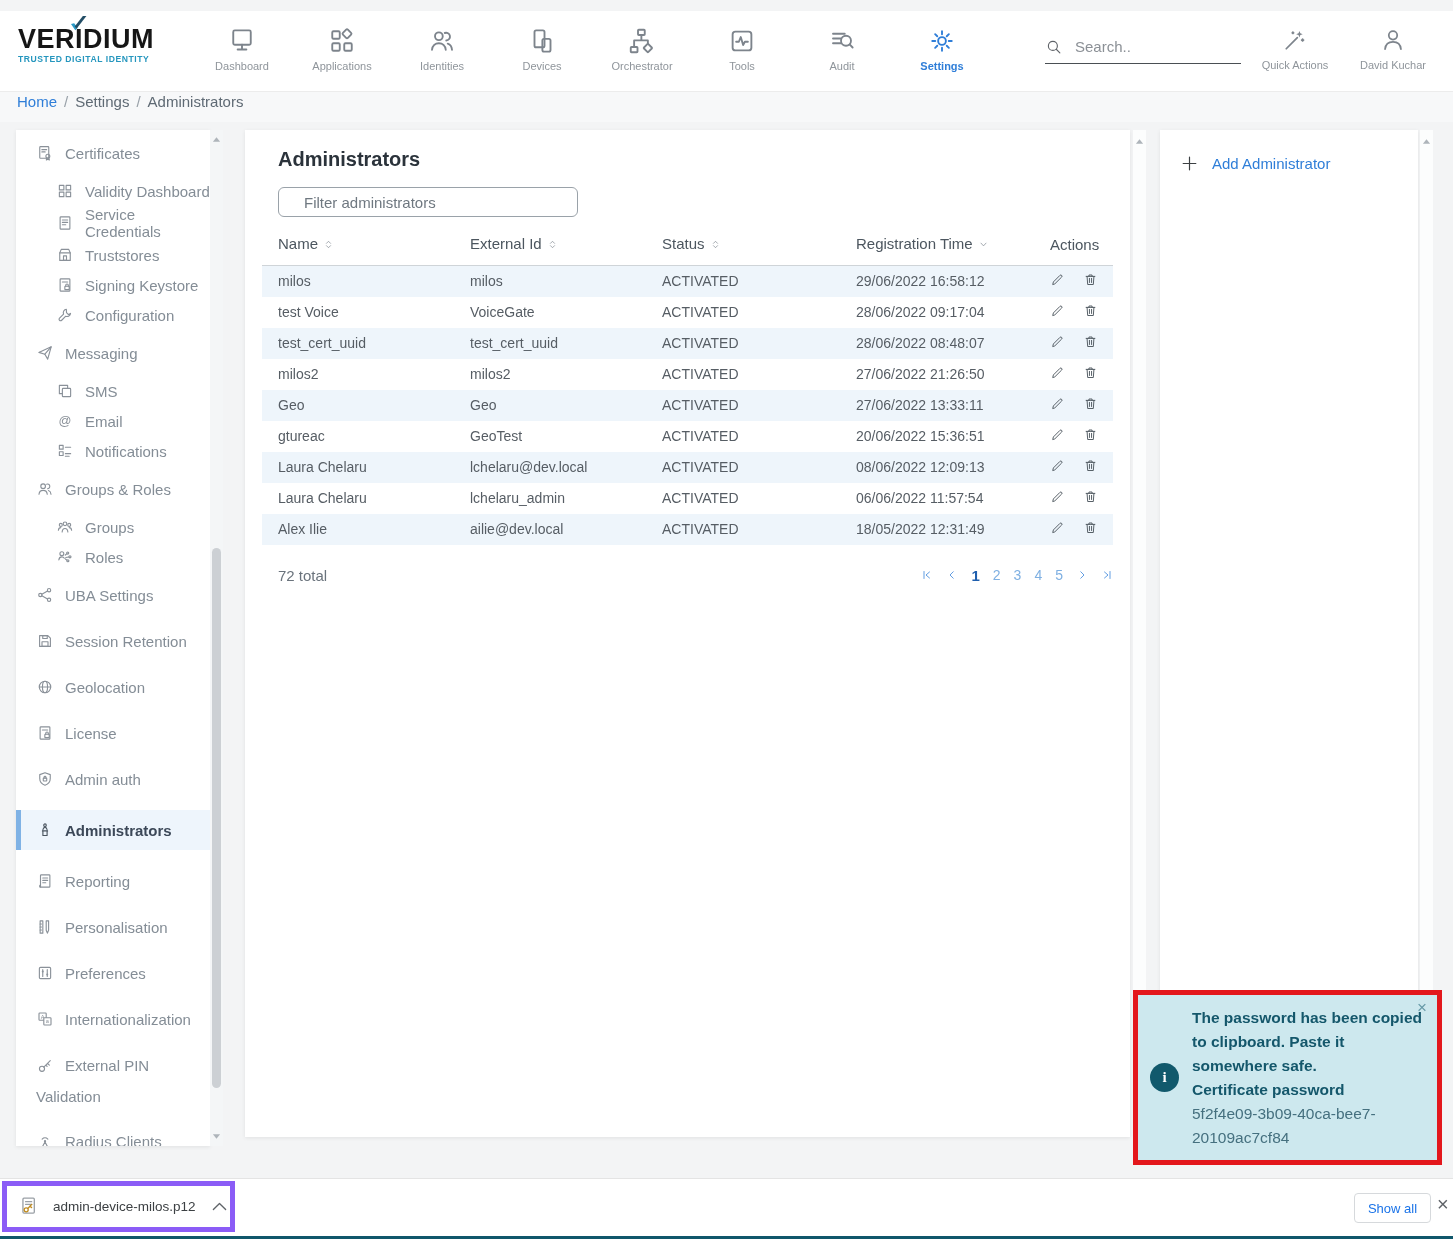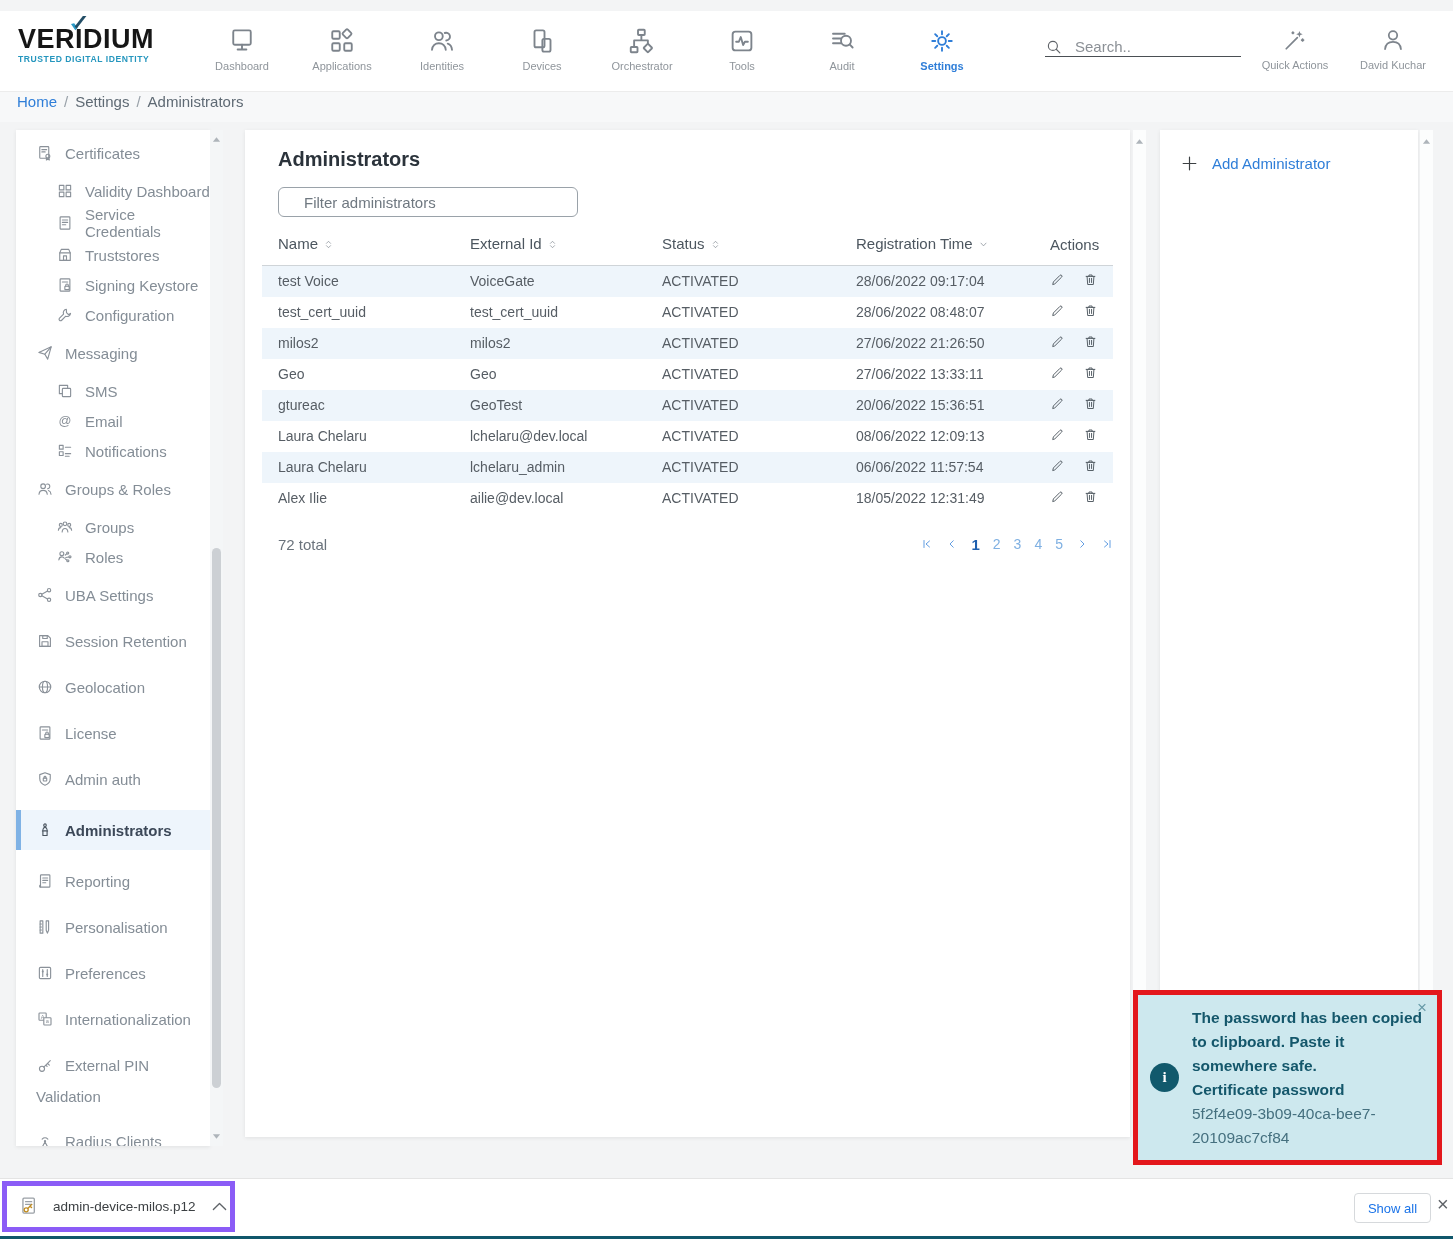--- a/index.html
+++ b/index.html
@@ -12,21 +12,21 @@
   .logo-name{font-size:27px;font-weight:700;letter-spacing:.5px;color:#161616;line-height:30px;position:relative;}
   .logo-check{position:absolute;left:51px;top:-8px;width:19px;height:16px;}
   .logo-tag{font-size:8.6px;font-weight:700;letter-spacing:.55px;color:#2596be;}
   .topnav{position:absolute;left:192px;top:8px;width:800px;display:flex;}
   .nav-it{width:100px;text-align:center;cursor:pointer;color:#7d848c;}
   .nav-it .ic{display:flex;justify-content:center;align-items:flex-end;height:37px;}
   .nav-it .ic svg{width:30px;height:30px;}
   .nav-it .lbl{font-size:11px;color:#8f959b;display:block;margin-top:4px;}
   .nav-it.active{color:#2f7ed8;}
   .nav-it.active .lbl{color:#2f7ed8;font-weight:700;}
-  .searchbox{position:absolute;left:1045px;top:26px;width:196px;display:flex;align-items:center;gap:10px;border-bottom:1.5px solid #4a4f54;padding-bottom:0;}
+  .searchbox{position:absolute;left:1045px;top:26px;width:196px;display:flex;align-items:center;gap:10px;border-bottom:1.5px solid #4a4f54;padding-bottom:7px;}
   .s-ic svg{width:18px;height:18px;color:#5f6368;display:block;}
   .searchbox input{border:none;outline:none;flex:1;min-width:0;font-size:15px;color:#333;background:transparent;font-family:inherit;}
   .searchbox input::placeholder{color:#8b9096;}
   .nav-extra{position:absolute;top:10px;text-align:center;color:#7d848c;cursor:pointer;}
   .nav-extra .ic{display:flex;justify-content:center;align-items:flex-end;height:33px;}
   .nav-extra .ic svg{width:28px;height:28px;}
   .nav-extra .lbl{display:block;font-size:11px;color:#8f959b;margin-top:5px;}
   .qa{left:1255px;width:80px;}
   .usr{left:1350px;width:86px;}
 
@@ -528,20 +528,33 @@
                 <path d="M7.5 14.5L12 19l4.5-4.5"></path>
               </svg></span></th>
           <th><span>Registration Time</span><span class="sort"><svg viewBox="0 0 24 24" fill="none" stroke="currentColor" stroke-width="1.5" stroke-linecap="round" stroke-linejoin="round">
                 <path d="M6.5 9l5.5 6 5.5-6"></path>
               </svg></span></th>
           <th><span>Actions</span></th>
         </tr>
       </thead>
     <tbody id="tbody">
         <tr>
+          <td>milos</td>
+          <td>milos</td>
+          <td>ACTIVATED</td>
+          <td>29/06/2022 16:58:12</td>
+          <td><button class="act"><svg viewBox="0 0 24 24" fill="none" stroke="currentColor" stroke-width="1.5" stroke-linecap="round" stroke-linejoin="round">
+                <path d="M4.5 19.5l.9-3.6L15.9 5.4a1.9 1.9 0 0 1 2.7 2.7L8.1 18.6z"></path>
+              </svg></button><button class="act"><svg viewBox="0 0 24 24" fill="none" stroke="currentColor" stroke-width="1.5" stroke-linecap="round" stroke-linejoin="round">
+                <path d="M5 7h14M9.5 7V4.8h5V7"></path>
+                <path d="M6.5 7l1 13h9l1-13"></path>
+                <path d="M10.3 10.2v6.6M13.7 10.2v6.6"></path>
+              </svg></button></td>
+        </tr>
+        <tr>
           <td>test Voice</td>
           <td>VoiceGate</td>
           <td>ACTIVATED</td>
           <td>28/06/2022 09:17:04</td>
           <td><button class="act"><svg viewBox="0 0 24 24" fill="none" stroke="currentColor" stroke-width="1.5" stroke-linecap="round" stroke-linejoin="round">
                 <path d="M4.5 19.5l.9-3.6L15.9 5.4a1.9 1.9 0 0 1 2.7 2.7L8.1 18.6z"></path>
               </svg></button><button class="act"><svg viewBox="0 0 24 24" fill="none" stroke="currentColor" stroke-width="1.5" stroke-linecap="round" stroke-linejoin="round">
                 <path d="M5 7h14M9.5 7V4.8h5V7"></path>
                 <path d="M6.5 7l1 13h9l1-13"></path>
                 <path d="M10.3 10.2v6.6M13.7 10.2v6.6"></path>

